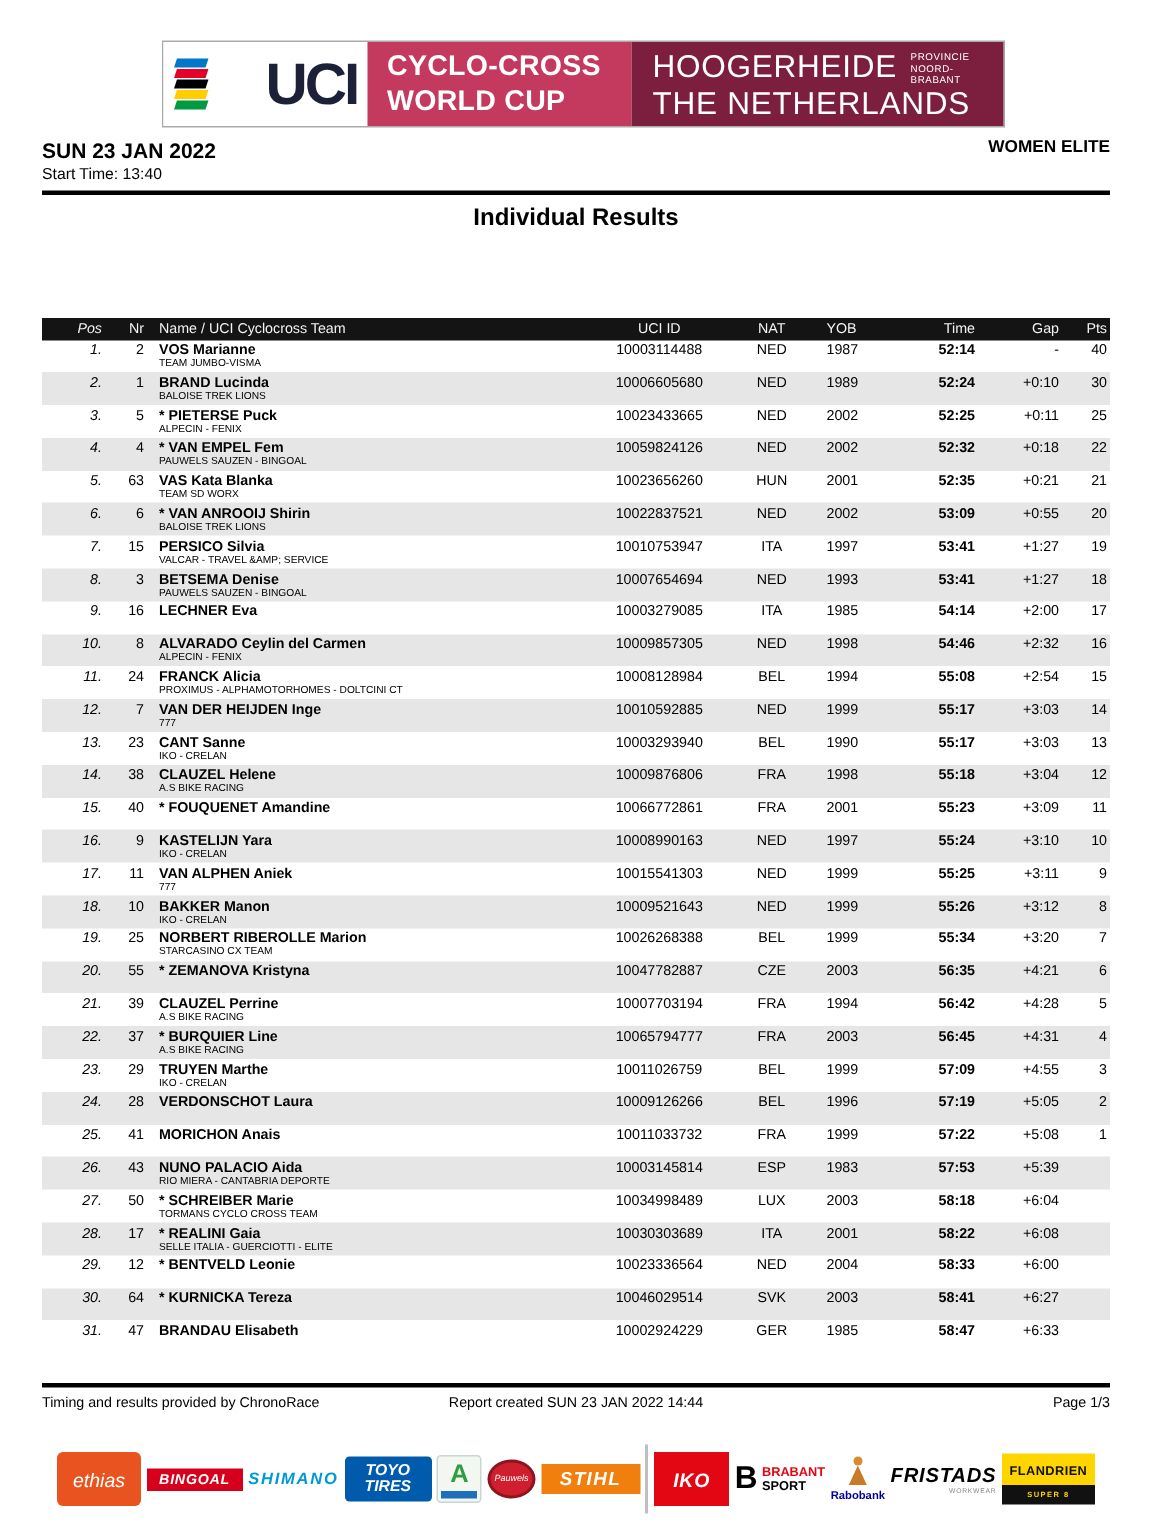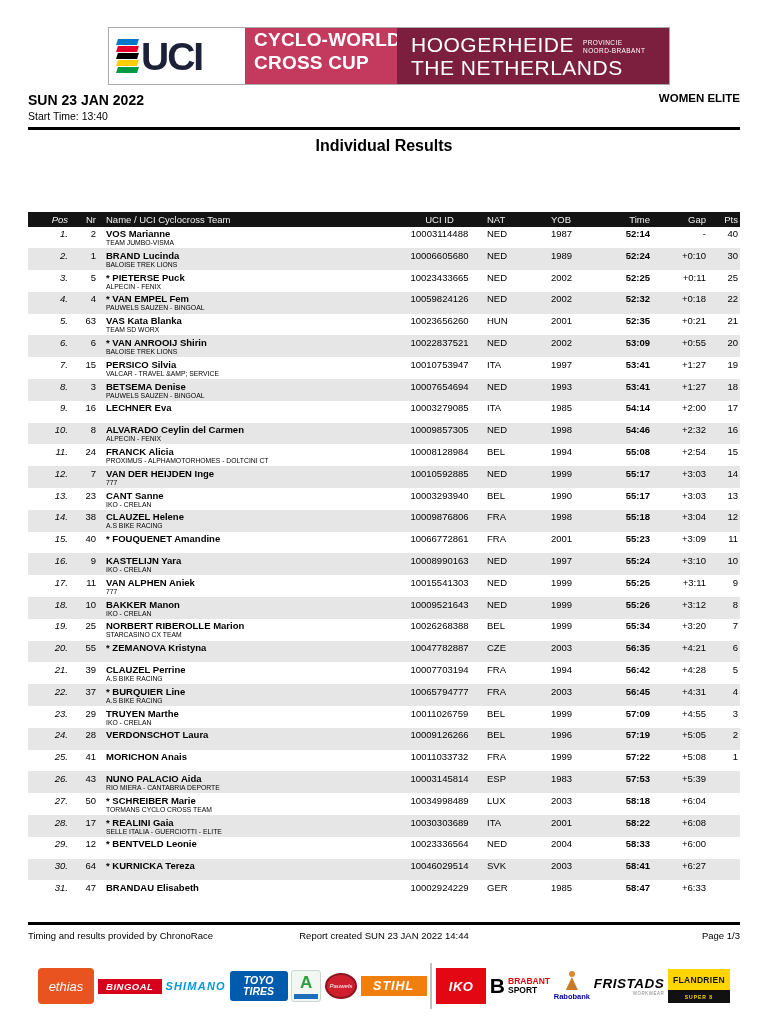--- a/index.html
+++ b/index.html
@@ -2,28 +2,28 @@
 <html style="--series_bg: #c43a5f; --location_bg: #7c1e3e; --uci_navy: #1d2138; --stripe_blue: #0077c8; --stripe_red: #e4002b; --stripe_black: #000000; --stripe_yellow: #ffcd00; --stripe_green: #009a44; --header_bar: #141414; --row_alt: #e6e6e6; --ethias_orange: #e8531f; --bingoal_red: #d6001c; --shimano_blue: #0099d8; --toyo_blue: #005bac; --stihl_orange: #f07f0e; --iko_red: #e30613; --brabant_red: #e30613; --rabobank_blue: #000099; --flandrien_yellow: #ffd500;"><head>
 <meta charset="utf-8">
 <style>
   * { margin:0; padding:0; box-sizing:border-box; }
   html,body { background:#fff; }
   body { font-family:"Liberation Sans", sans-serif; color:#000; }
   .page { position:relative; width:768px; height:1024px; background:#fff; overflow:hidden; }
 
   
   .banner { position:absolute; top:27px; left:108px; width:562px; height:58px; display:flex; border:1px solid #a9a9a9; }
-  .uci-box { width:136px; background:#fff; display:flex; align-items:center; }
+  .uci-box { width:136px; background:#fff; display:flex; align-items:center;gap:36px; }
   .stripes { display:flex; flex-direction:column; gap:1px; margin-left:8px; }
   .stripe { width:21px; height:6px; transform:skewX(-18deg); }
   .s-blue{background:var(--stripe_blue);} .s-red{background:var(--stripe_red);}
   .s-black{background:var(--stripe_black);} .s-yellow{background:var(--stripe_yellow);}
   .s-green{background:var(--stripe_green);}
   .uci-text { font-size:39px; font-weight:800; color:var(--uci_navy); letter-spacing:-2px; margin-left:3px; line-height:1; }
-  .series-box { width:152px; background:var(--series_bg); color:#fff; font-weight:800; font-size:19px; line-height:23px; display:flex; flex-direction:row; justify-content:center; padding-left:13px; letter-spacing:0.2px; }
+  .series-box { width:176px; background:var(--series_bg); color:#fff; font-weight:800; font-size:19px; line-height:23px; display:flex; flex-direction:column; justify-content:center; padding-left:13px; letter-spacing:0.2px; }
   .loc-box { flex:1; background:var(--location_bg); color:#fff; display:flex; flex-direction:column; justify-content:center; padding-left:14px; }
   .loc-line1 { display:flex; align-items:center; gap:9px; }
   .loc-main { font-size:21px; font-weight:400; line-height:23px; letter-spacing:0.5px; }
   .province { font-size:6.5px; line-height:7.5px; margin-top:4px; letter-spacing:0.4px; }
 
   
   .meta-date { position:absolute; top:92px; left:28px; font-size:14px; font-weight:bold; }
   .meta-category { position:absolute; top:92px; right:28px; font-size:11.5px; font-weight:bold; }
   .meta-start { position:absolute; top:110px; left:28px; font-size:10.5px; }
   .rule-top { position:absolute; top:127px; left:28px; width:712px; height:2.5px; background:#000; }
@@ -32,21 +32,21 @@
   
   .table { position:absolute; top:212px; left:28px; width:712px; }
   .thead { display:flex; background:var(--header_bar); color:#f2f2f2; height:14.5px; align-items:center; font-size:10px; }
   .trow { display:flex; height:21.8px; padding-top:1.5px; align-items:flex-start; }
   .trow.alt { background:var(--row_alt); }
   .c { font-size:9.5px; line-height:11px; }
   .c-pos { width:40px; text-align:right;font-style:italic; }
   .c-nr  { width:28px; text-align:right; }
   .c-name{ flex:1; text-align:left; padding-left:10px; overflow:hidden; }
   .c-uci { width:95px; text-align:center; }
-  .c-nat { width:55px; }
+  .c-nat { width:55px; text-align:center; }
   .c-yob { width:46px; text-align:left; padding-left:9px; }
   .c-time{ width:62px; text-align:right; font-weight:bold; }
   .c-gap { width:56px; text-align:right; }
   .c-pts { width:34px; text-align:right; padding-right:2px; }
   .thead .c-time { font-weight:normal; }
   .rname { font-weight:bold; font-size:9.5px; line-height:11px; white-space:nowrap; }
   .rteam { font-size:6.8px; line-height:8px; white-space:nowrap; }
 
   
   .rule-bottom { position:absolute; top:922px; left:28px; width:712px; height:2.5px; background:#000; }

